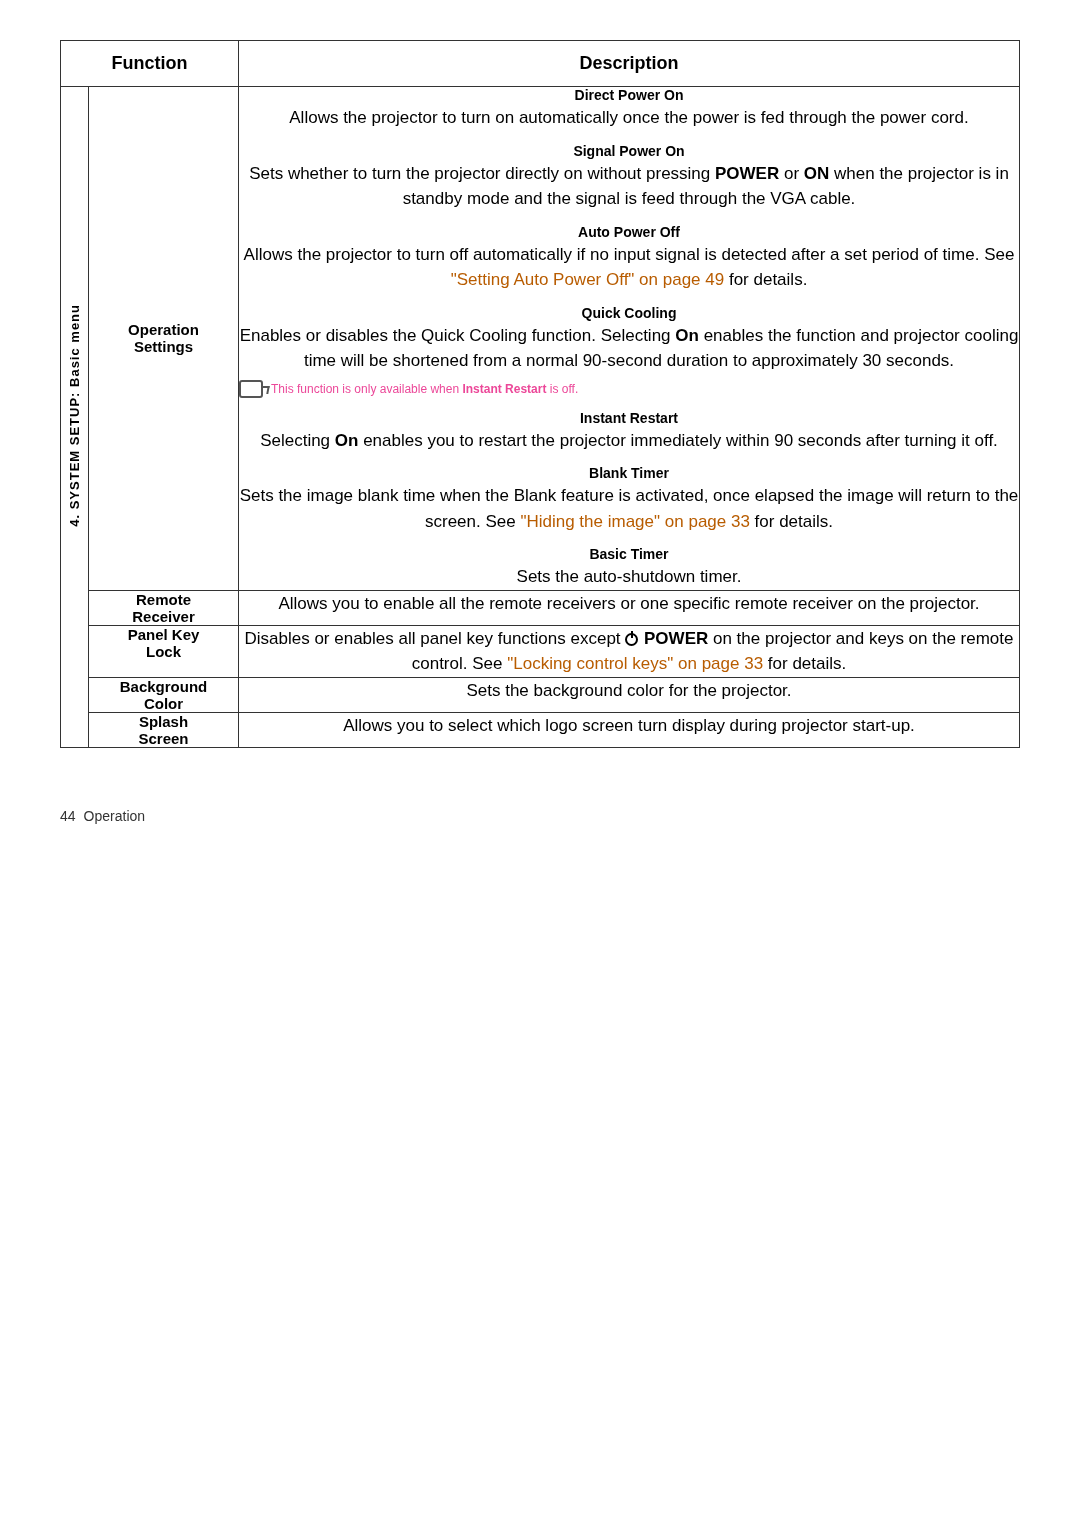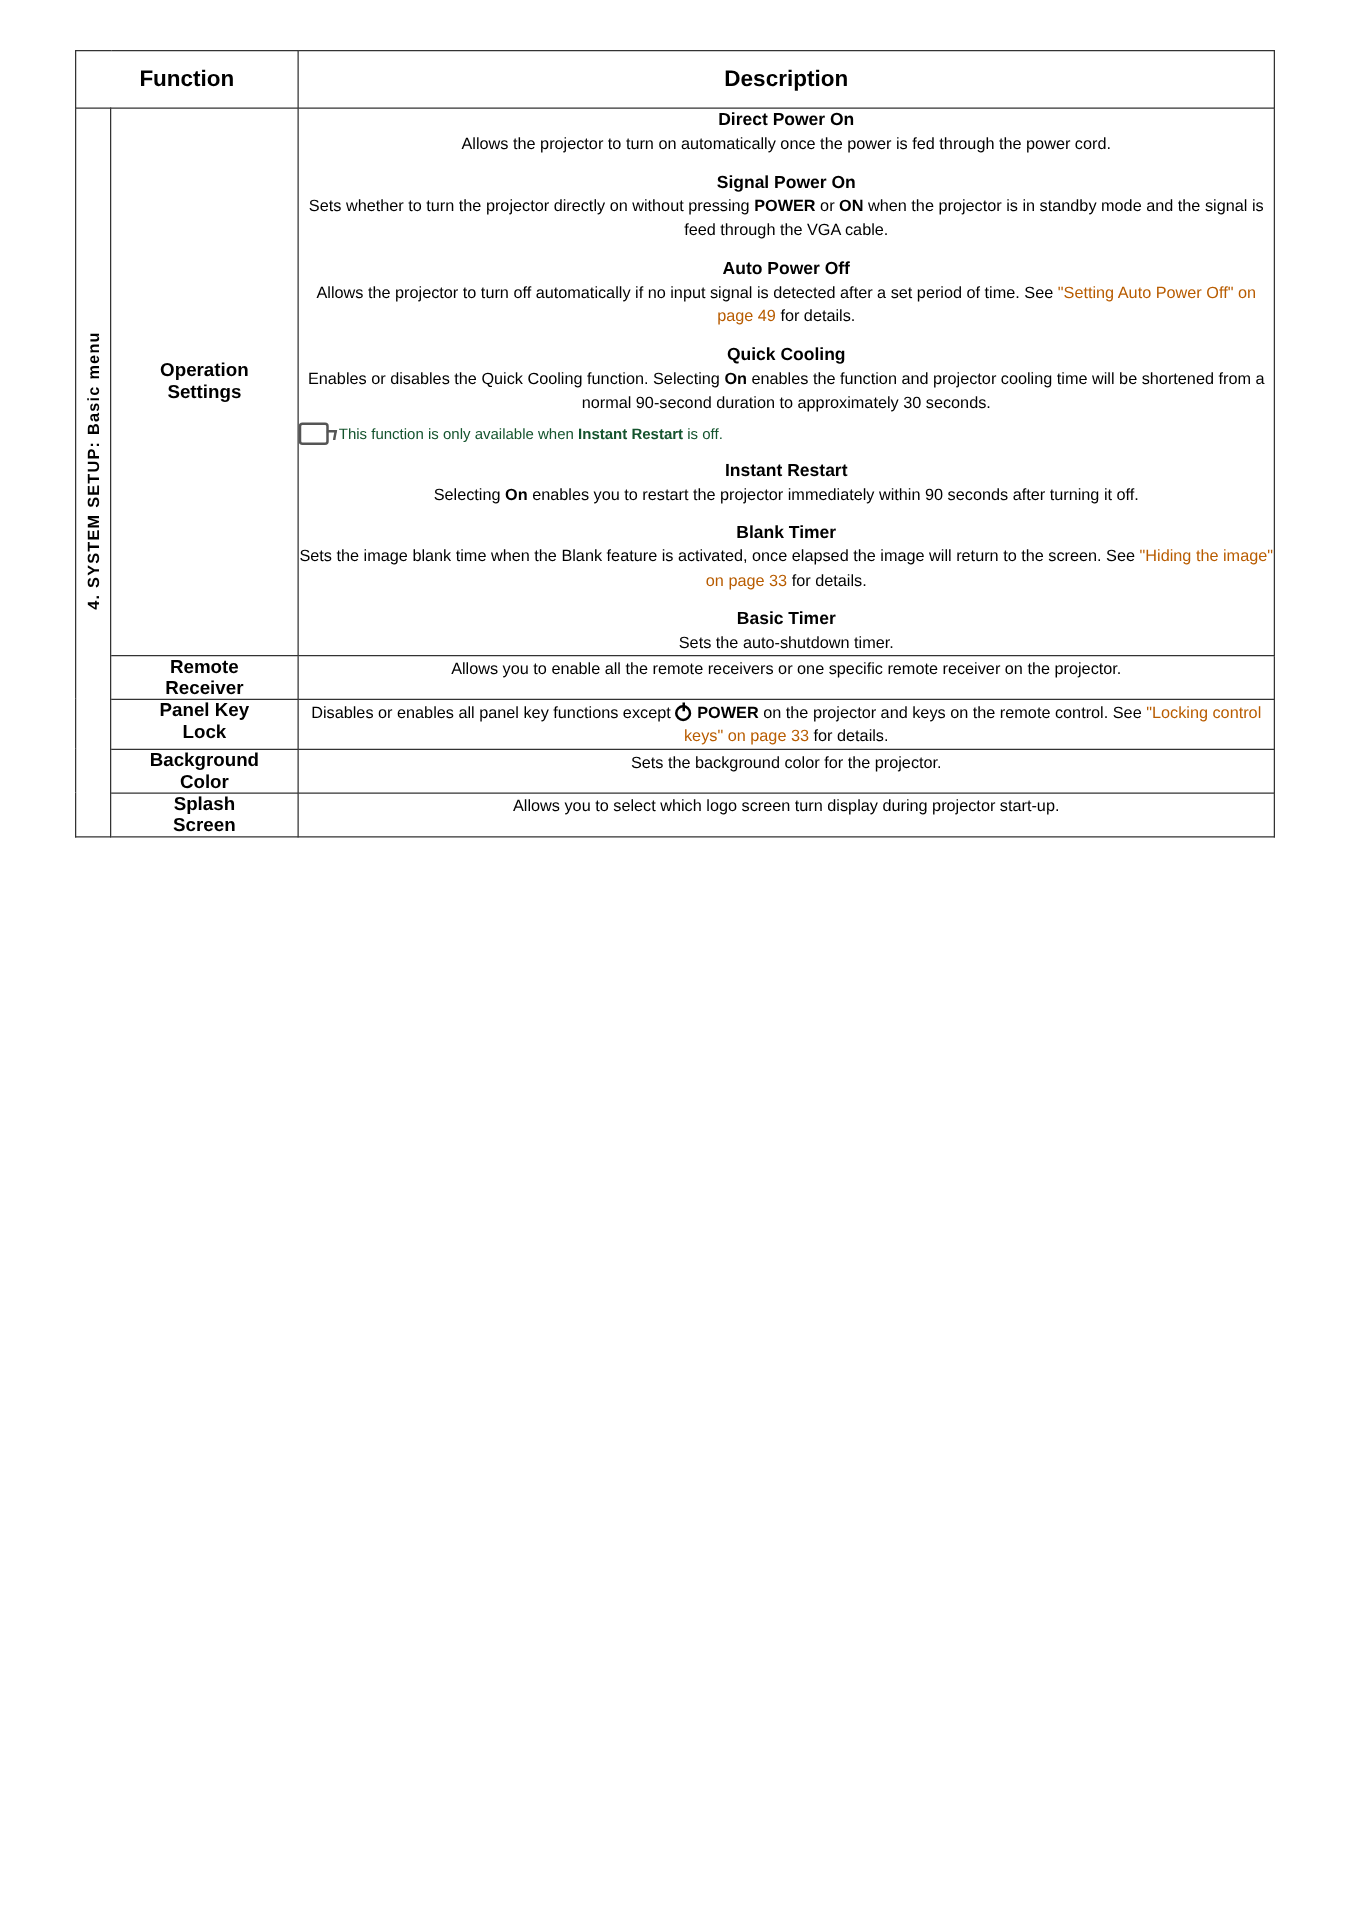--- a/index.html
+++ b/index.html
@@ -88,21 +88,21 @@
       margin-bottom: 0;
     }
 
     .desc-title {
       font-weight: bold;
       font-size: 14px;
       margin-bottom: 2px;
     }
 
     .desc-body {
-      font-size: 13px;
+      font-size: 17px;
       line-height: 1.5;
     }
 
     .desc-body a, .link-text {
       color: #b85c00;
       text-decoration: none;
     }
 
     
     .note-box {
@@ -129,21 +129,21 @@
       top: 4px;
       width: 6px;
       height: 6px;
       border-top: 2px solid #555;
       border-right: 2px solid #555;
       transform: skewX(-10deg);
     }
 
     .note-text {
       font-size: 12px;
-      color: #14532d;
+      color: #ec4899;
     }
 
     
     .operation-row .function-cell {
       vertical-align: middle;
     }
 
     .operation-row .sidebar-cell {
       vertical-align: middle;
     }
@@ -306,14 +306,18 @@
 Screen</span>
         </td>
         <td class="description-cell">
           <span class="desc-body">Allows you to select which logo screen turn display during projector start-up.</span>
         </td>
       </tr>
 
     </tbody>
   </table>
 
+  <div class="page-footer">
+    <span class="footer-page-num">44</span>
+    <span>Operation</span>
+  </div>
 
 </div>
 
 </body></html>

